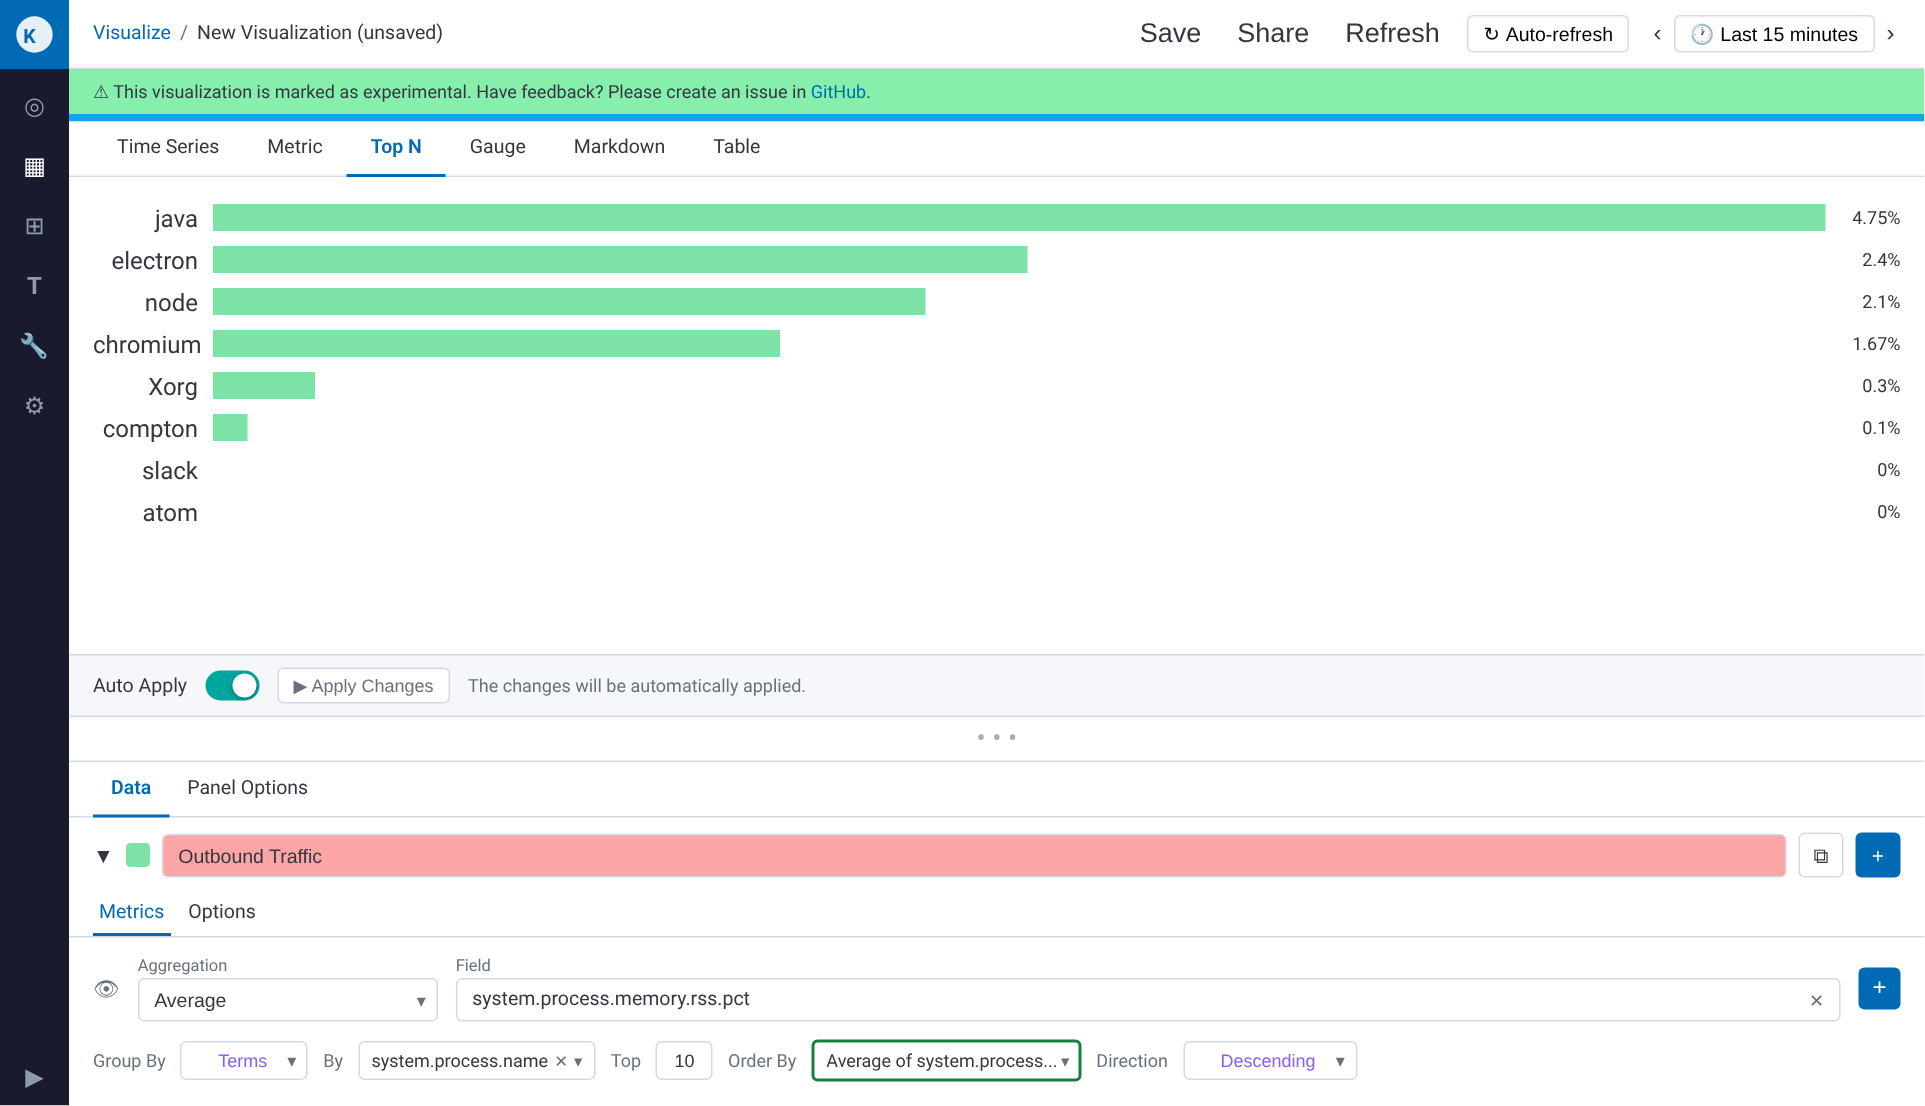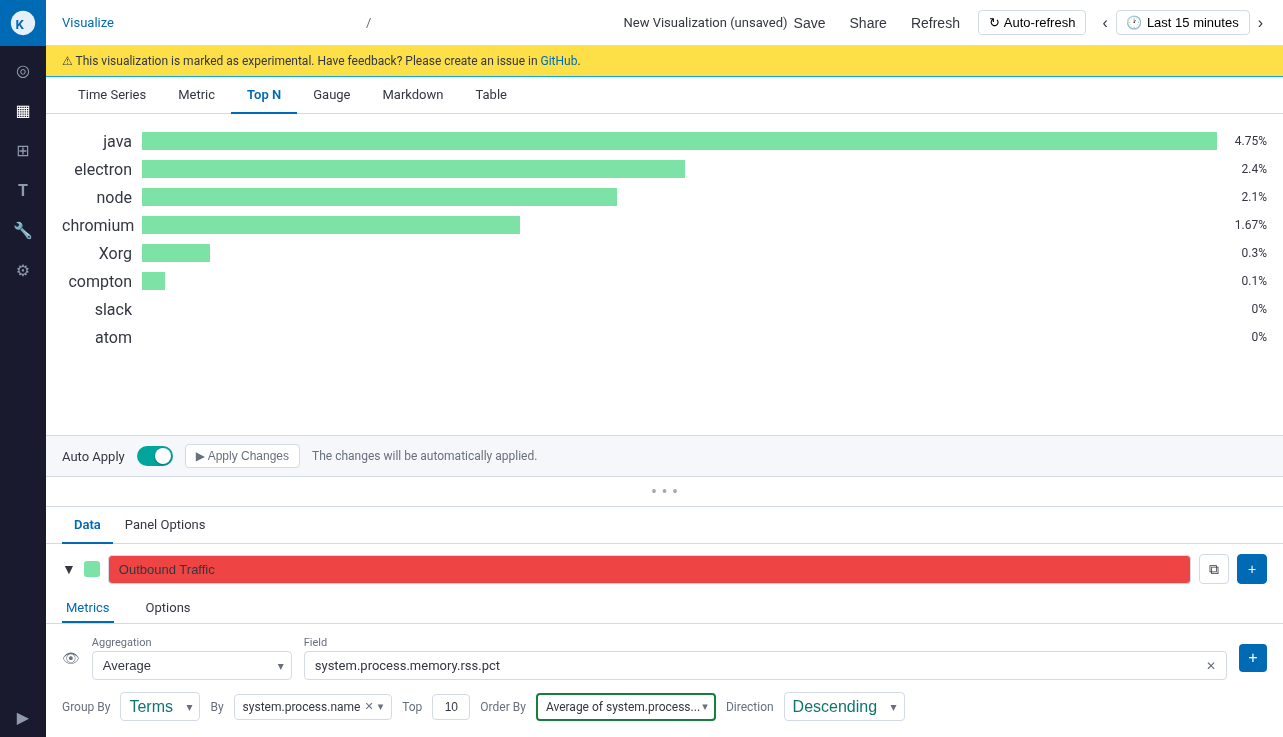--- a/index.html
+++ b/index.html
@@ -53,39 +53,38 @@
       align-items: center;
       padding: 0 16px;
       background: #fff;
       flex-shrink: 0;
     }
     .topbar-breadcrumb {
       display: flex;
       align-items: center;
       gap: 6px;
       flex: 1;
-      justify-content: space-between;
     }
     .breadcrumb-link {
       color: #006bb4;
       cursor: pointer;
       font-size: 13px;
     }
     .breadcrumb-sep { color: #69707d; font-size: 13px; }
     .breadcrumb-current { color: #343741; font-size: 13px; }
     .topbar-actions {
       display: flex;
       align-items: center;
       gap: 12px;
     }
     .topbar-btn {
       background: none;
       border: none;
       color: #343741;
-      font-size: 14px;
+      font-size: 18px;
       cursor: pointer;
       padding: 4px 6px;
     }
     .topbar-btn-outline {
       border: 1px solid #d3dae6;
       border-radius: 4px;
       padding: 4px 10px;
       background: #fff;
       font-size: 13px;
       cursor: pointer;
@@ -98,22 +97,22 @@
       background: none;
       border: none;
       cursor: pointer;
       color: #343741;
       font-size: 16px;
       padding: 2px 4px;
     }
 
     
     .exp-banner {
-      background: #fde047;
-      border-bottom: 1px solid #0ea5e9;
+      background: #86efac;
+      border-bottom: 5px solid #0ea5e9;
       padding: 8px 16px;
       font-size: 12px;
       color: #343741;
       flex-shrink: 0;
     }
     .exp-banner a { color: #006bb4; text-decoration: none; }
 
     
     .viz-tabs {
       display: flex;
@@ -281,41 +280,41 @@
       background: #7de2a6;
       flex-shrink: 0;
     }
     .series-input {
       flex: 1;
       border: 1px solid #d3dae6;
       border-radius: 4px;
       padding: 6px 10px;
       font-size: 13px;
       color: #343741;
-      background: #ef4444;
+      background: #fca5a5;
     }
     .series-btn {
       width: 30px;
       height: 30px;
       border: 1px solid #d3dae6;
       border-radius: 4px;
       background: #fff;
       cursor: pointer;
       display: flex;
       align-items: center;
       justify-content: center;
       font-size: 14px;
       color: #343741;
     }
 
     
     .metric-tabs {
       display: flex;
       padding: 0 16px;
-      gap: 28px;
+      gap: 8px;
       border-bottom: 1px solid #d3dae6;
       margin-bottom: 8px;
     }
     .metric-tab {
       padding: 6px 4px;
       font-size: 13px;
       cursor: pointer;
       color: #343741;
       border-bottom: 2px solid transparent;
     }
@@ -422,23 +421,23 @@
       right: 8px;
       top: 50%;
       transform: translateY(-50%);
       color: #69707d;
       pointer-events: none;
       font-size: 12px;
     }
     .gb-select {
       border: 1px solid #d3dae6;
       border-radius: 4px;
-      padding: 5px 26px 5px 8px;
-      font-size: 16px;
-      color: #0f766e;
+      padding: 5px 26px 5px 24px;
+      font-size: 12px;
+      color: #8b5cf6;
       background: #fff;
       appearance: none;
       cursor: pointer;
     }
     .gb-number-input {
       border: 1px solid #d3dae6;
       border-radius: 4px;
       padding: 5px 8px;
       font-size: 12px;
       color: #343741;

